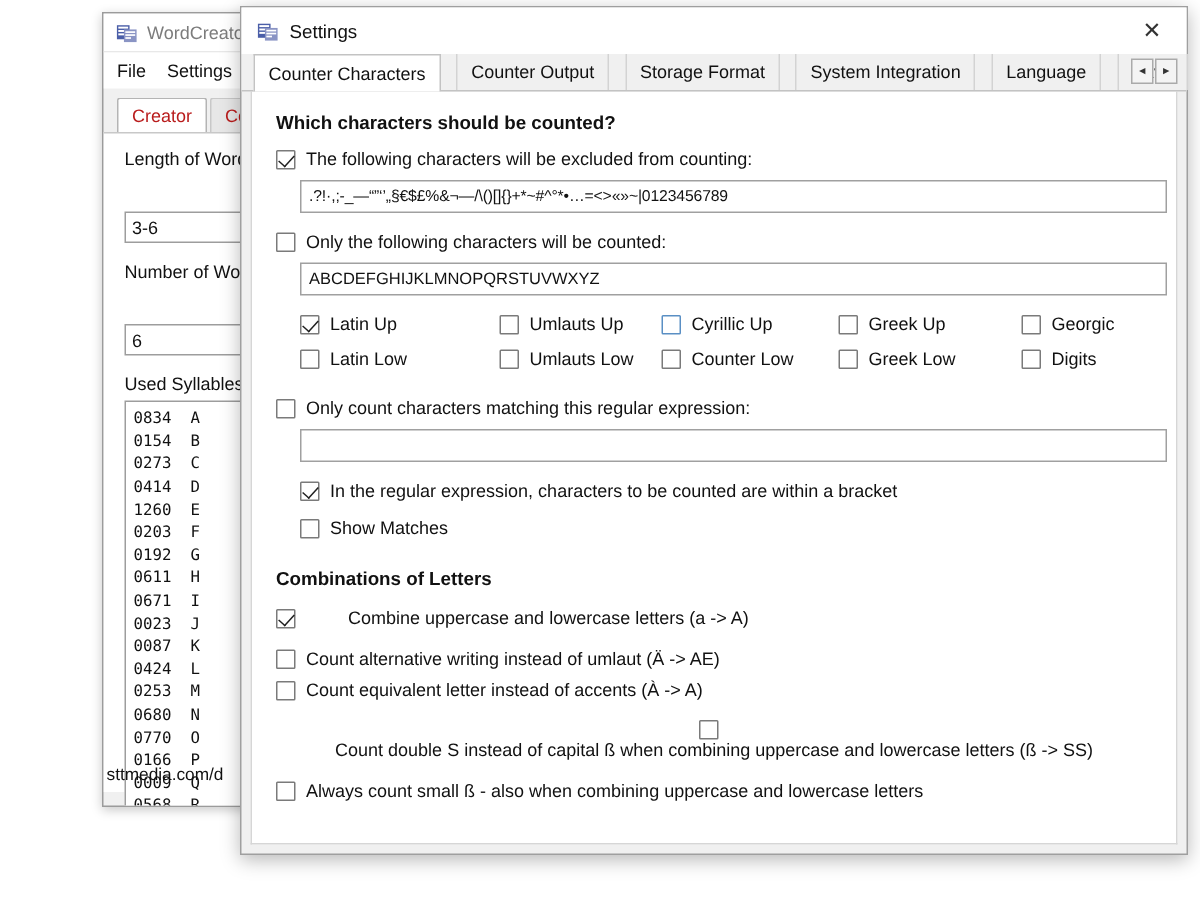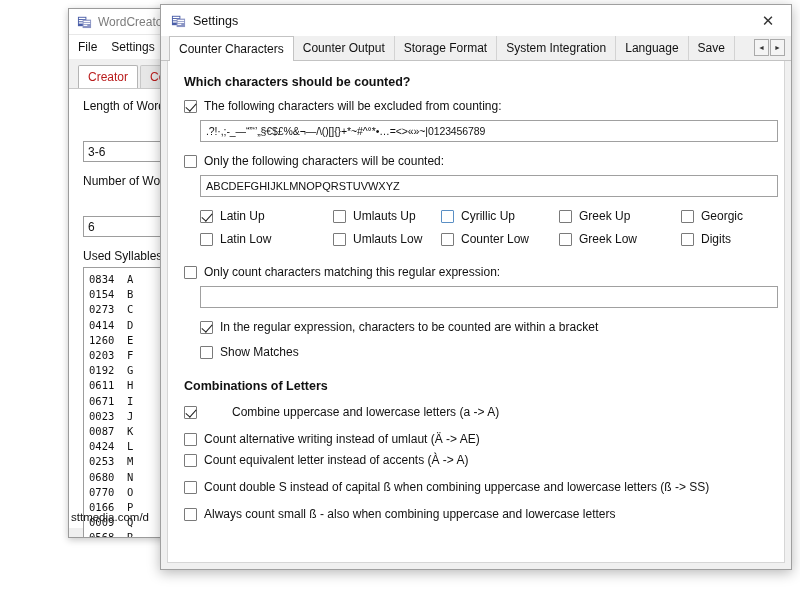--- a/index.html
+++ b/index.html
@@ -119,20 +119,21 @@
   }
 
   .tabstrip {
     flex: 0 0 auto;
     height: 25px;
     background: #f0f0f0;
     display: flex; align-items: stretch;
     position: relative;
     border-bottom: 1px solid #c3c3c3;
     padding-left: 8px;
+    justify-content: space-between;
   }
   .tab {
     font-size: 12px; color: #111;
     display:flex; align-items:center;
     padding: 0 9px;
     border-left: 1px solid #d3d3d3;
     border-right: 1px solid #d3d3d3;
     background: #f0f0f0;
     margin-right: -1px;
     white-space: nowrap;
@@ -394,21 +395,21 @@
         <span class="cblabel">Combine uppercase and lowercase letters (a -&gt; A)</span>
       </div>
       <div class="cbrow" style="">
         <span class="cb"></span>
         <span class="cblabel">Count alternative writing instead of umlaut (Ä -&gt; AE)</span>
       </div>
       <div class="cbrow" style="margin-bottom:13px;">
         <span class="cb"></span>
         <span class="cblabel">Count equivalent letter instead of accents (À -&gt; A)</span>
       </div>
-      <div class="cbrow" style="margin-bottom:13px;">
+      <div class="cbrow" style="margin-bottom:13px;flex-direction:column;">
         <span class="cb"></span>
         <span class="cblabel">Count double S instead of capital ß when combining uppercase and lowercase letters (ß -&gt; SS)</span>
       </div>
       <div class="cbrow">
         <span class="cb"></span>
         <span class="cblabel">Always count small ß - also when combining uppercase and lowercase letters</span>
       </div>
 
     </div>
   </div>

